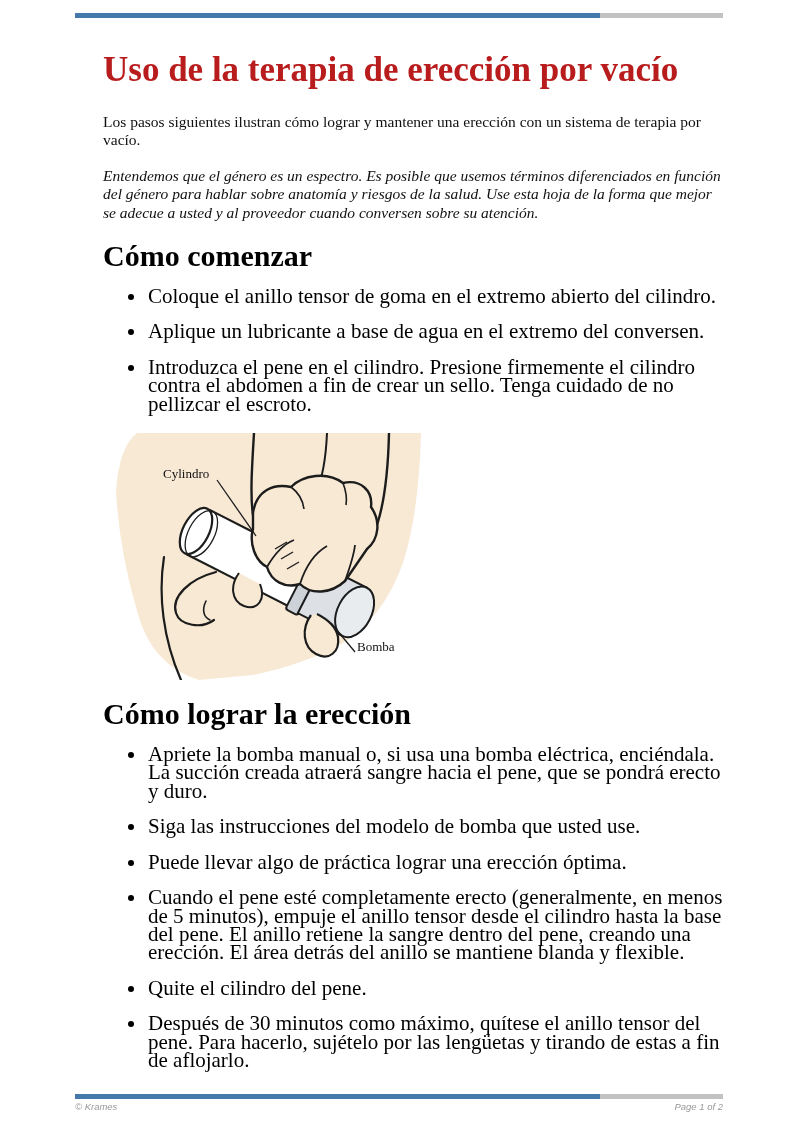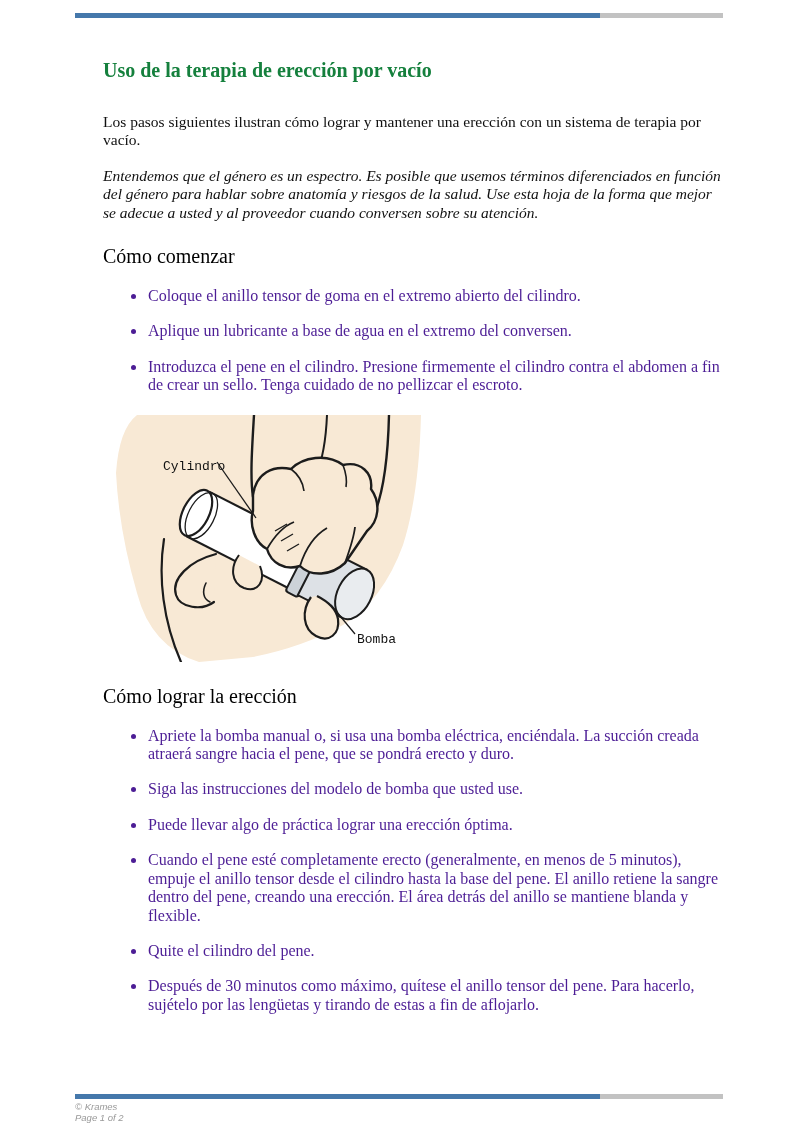--- a/index.html
+++ b/index.html
@@ -29,85 +29,83 @@
   
   .content {
     position: absolute;
     left: 103px;
     top: 0;
     width: 620px;
   }
   h1.doc-title {
     margin-top: 52px;
     margin-bottom: 25px;
-    font-size: 20px;
+    font-size: 35px;
     line-height: 36px;
     font-weight: bold;
-    color: #15803d;
+    color: #b91c1c;
   }
   p.body-text {
     font-size: 15.5px;
     line-height: 18.4px;
     margin-bottom: 17px;
     color: #101010;
   }
   p.gender-note { font-style: italic; }
   h2.section-heading {
     margin-top: 20px;
     margin-bottom: 17px;
-    font-size: 20px;
+    font-size: 30px;
     line-height: 28px;
-    font-weight: normal;
+    font-weight: bold;
     color: #000000;
   }
   ul.bullet-list {
     margin: 0;
     padding-left: 44px;
     list-style: disc outside;
   }
   ul.bullet-list li {
-    font-size: 16px;
+    font-size: 21px;
     line-height: 18.4px;
     margin-bottom: 17px;
     padding-left: 1px;
-    color: #4c1d95;
+    color: #000000;
   }
 
   
   .figure-wrap {
     position: relative;
     width: 320px;
     height: 247px;
     margin: 20px 0 0 0;
   }
   .figure-wrap svg { position: absolute; left: 0; top: 0; }
   .fig-label {
     position: absolute;
-    font-family: Liberation Mono, monospace;
+    font-family: Liberation Serif, serif;
     font-size: 13px;
     color: #111111;
     white-space: nowrap;
-    margin-top: 11px;
   }
   .fig-label-cylinder { left: 60px; top: 33px; }
   .fig-label-pump { left: 254px; top: 206px; }
 
   
   .footer-row {
     position: absolute;
     left: 75px;
     width: 648px;
     top: 1101px;
     display: flex;
     justify-content: space-between;
     font-family: "Liberation Sans", sans-serif;
     font-style: italic;
     font-size: 9.5px;
     color: #999999;
-    flex-direction: column;
   }
 </style>
 </head>
 <body>
 
 <div class="rule rule-top">
   <div class="blue"></div>
   <div class="gray"></div>
 </div>
 

